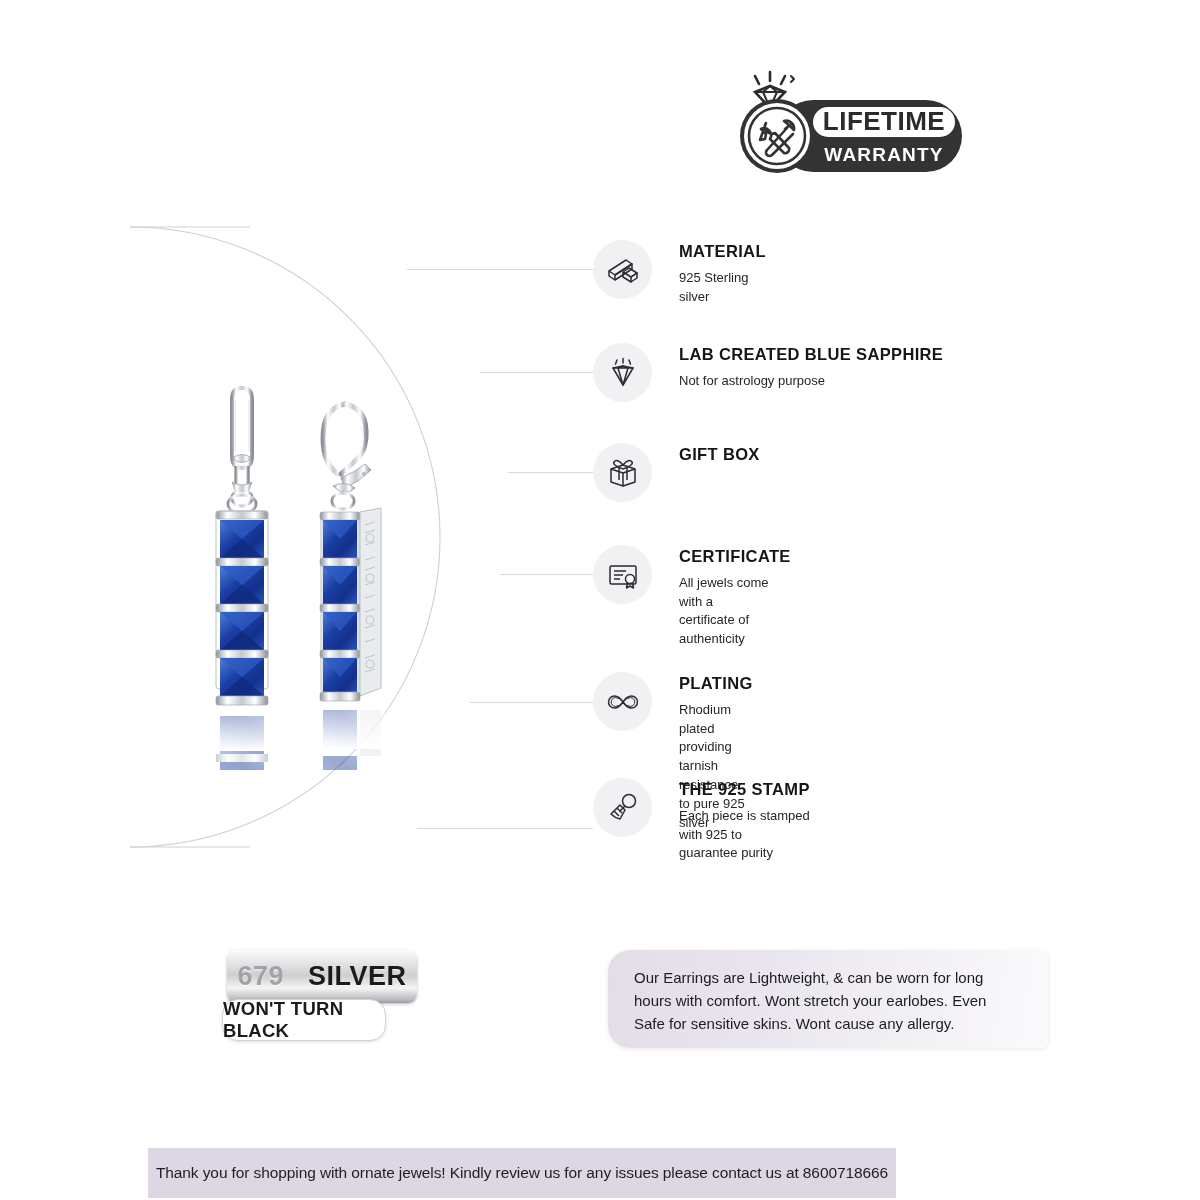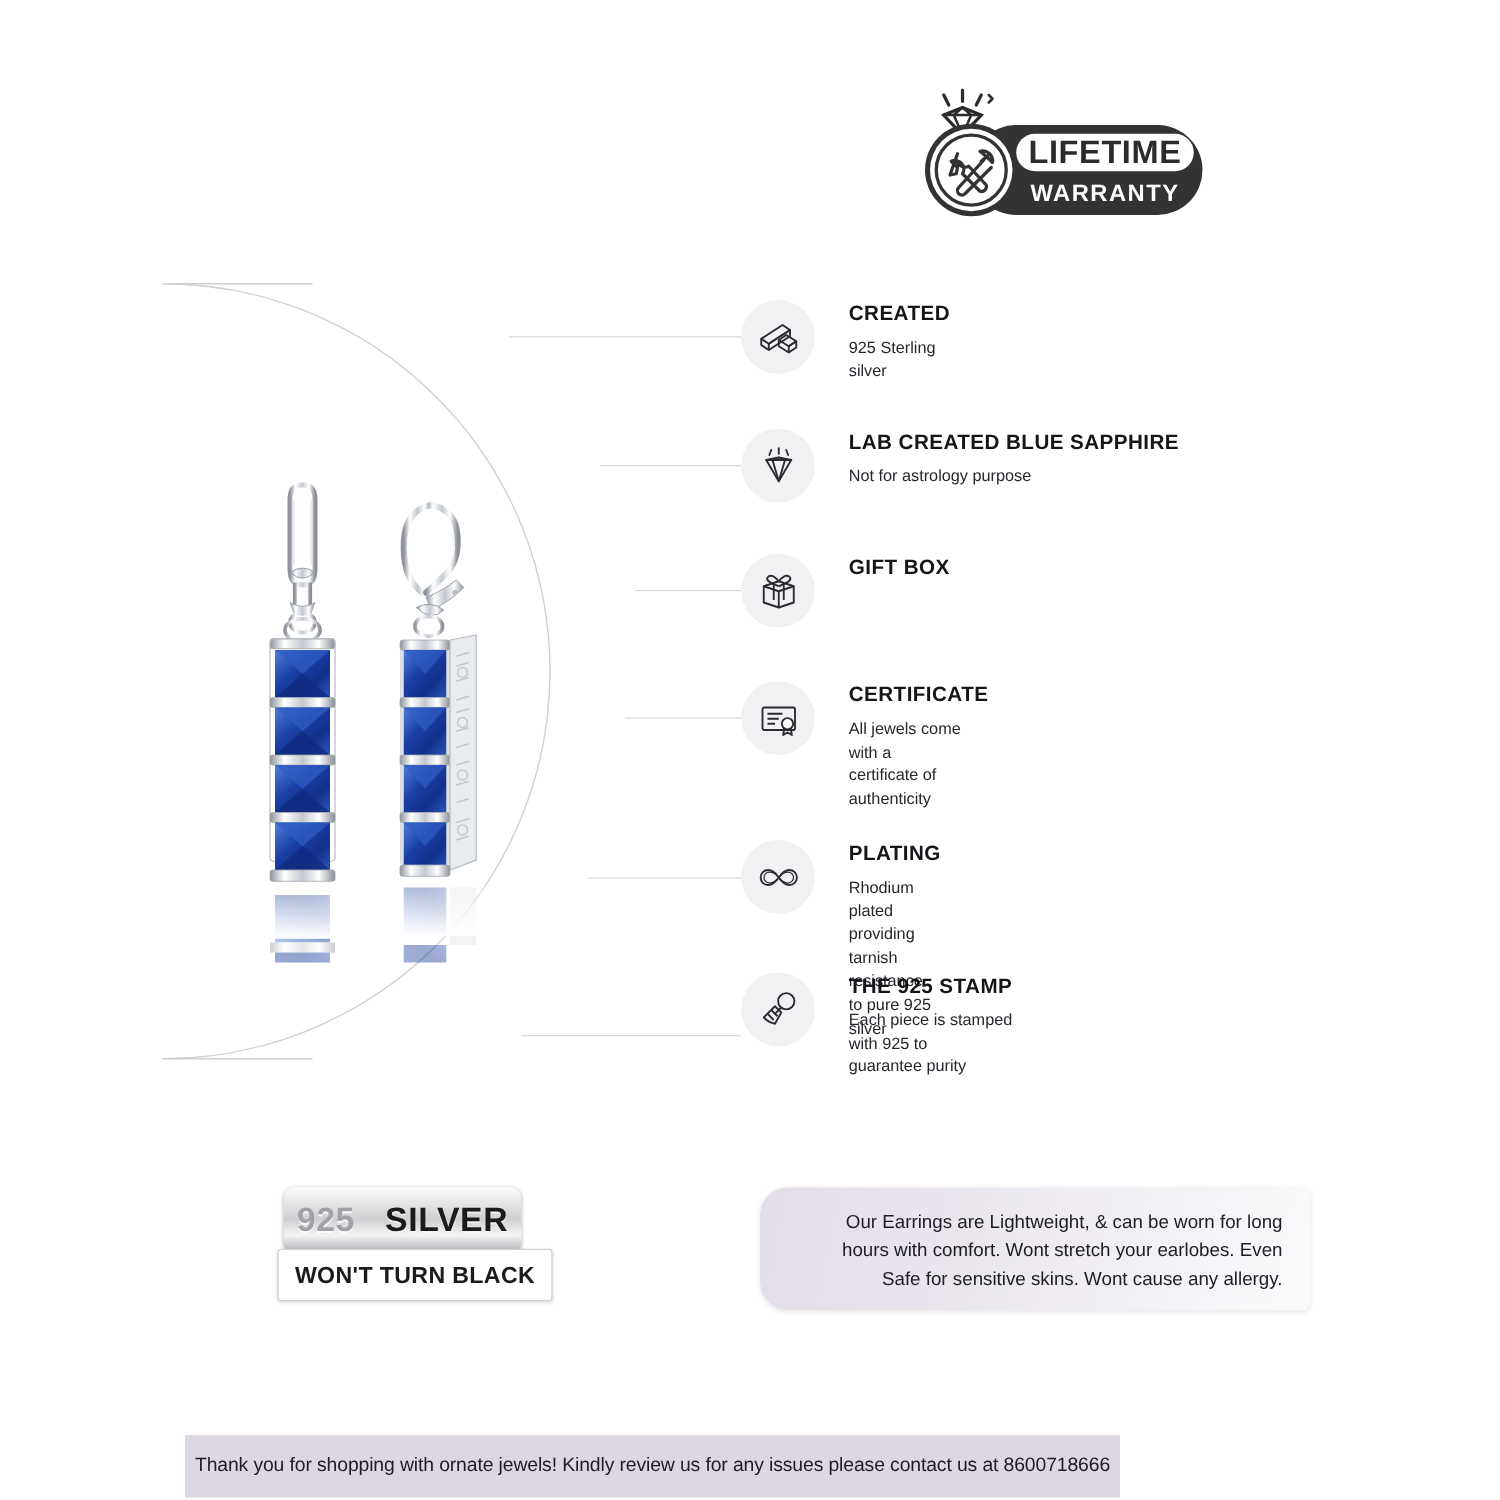--- a/index.html
+++ b/index.html
@@ -45,35 +45,34 @@
     position:absolute; left:5px; top:0; width:190px; height:53px;
     border-radius:9px;
     background:linear-gradient(180deg,#fdfdfd 0%,#eeeeef 14%,#cfcfd2 48%,#f4f4f5 72%,#b9b9bd 94%,#9a9a9f 100%);
     box-shadow:0 1px 3px rgba(0,0,0,0.28);
     display:flex; align-items:center; justify-content:center;
     font-size:27px; font-weight:bold; letter-spacing:0.5px;
   }
   #silver-925 { color:#a2a2a6; text-shadow:0 1px 0 rgba(255,255,255,0.8); }
   #silver-word { color:#1b1b1e; margin-left:24px; text-shadow:0 1px 0 rgba(255,255,255,0.55); }
   #black-plate {
-    position:absolute; left:0; top:49px; width:220px; height:42px;
-    border-radius:3px; background:#ffffff; border:1px solid #d2d2d6;
+    position:absolute; left:0; top:49px; width:164px; height:42px;
+    border-radius:16px; background:#ffffff; border:1px solid #d2d2d6;
     box-shadow:0 1px 3px rgba(0,0,0,0.13);
     display:flex; align-items:center; justify-content:center;
     font-size:18.5px; font-weight:bold; color:#1b1b1e; letter-spacing:0.3px;
   }
 
   
   #comfort-box {
     position:absolute; left:608px; top:950px; width:440px; height:98px;
     border-radius:22px 6px 6px 22px;
     background:linear-gradient(100deg,#e3dde8 0%,#e8e3ec 28%,#f1eef3 62%,#fbfafc 100%);
     box-shadow:0 1px 4px rgba(0,0,0,0.10);
     padding:17px 22px 0 26px;
-    text-align:right;
   }
   #comfort-text {
     font-size:15px; color:#1c1c22; line-height:1.52; white-space:pre-line;
   }
 
   
   #footer-bar {
     position:absolute; left:148px; top:1148px; width:748px; height:50px;
     background:#ddd7e4;
     display:flex; align-items:center; justify-content:center;
@@ -245,21 +244,21 @@
     <svg width="34" height="34" viewBox="0 0 34 34" fill="none" stroke="#2b2b30" stroke-width="1.5" stroke-linejoin="round">
       <path d="M17 19 L25 24 L31 20 L23 15 Z"></path>
       <path d="M17 19 L17 24 L25 29 L25 24"></path>
       <path d="M25 24 L31 20 L31 25 L25 29"></path>
       <path d="M3 18 L20 7 L26 11 L9 22 Z"></path>
       <path d="M3 18 L3 23 L9 27 L9 22"></path>
       <path d="M9 22 L26 11 L26 16 L9 27"></path>
     </svg>
   </div>
   <div class="f-text">
-    <div class="f-title">CREATED</div>
+    <div class="f-title">MATERIAL</div>
     <div class="f-desc">925 Sterling silver</div>
   </div>
 </div>
 
 <div class="feature" style="top:343px;">
   <div class="f-icon">
     <svg width="34" height="34" viewBox="0 0 34 34" fill="none" stroke="#2b2b30" stroke-width="1.5" stroke-linejoin="round" stroke-linecap="round">
       <path d="M11 4 L9.5 8 M17 2.5 L17 7 M23 4 L24.5 8"></path>
       <path d="M7 12 L17 10 L27 12 L17 29 Z"></path>
       <path d="M7 12 L27 12 M12 12 L17 29 L22 12 M12 12 L17 10 L22 12"></path>
@@ -328,21 +327,21 @@
   </div>
   <div class="f-text">
     <div class="f-title">THE 925 STAMP</div>
     <div class="f-desc">Each piece is stamped with 925 to
 guarantee purity</div>
   </div>
 </div>
 
 <div id="silver-badge-wrap">
   <div id="silver-plate">
-    <span id="silver-925">925</span>
+    <span id="silver-925">679</span>
     <span id="silver-word">SILVER</span>
   </div>
   <div id="black-plate">WON'T TURN BLACK</div>
 </div>
 
 <div id="comfort-box">
   <div id="comfort-text">Our Earrings are Lightweight, &amp; can be worn for long
 hours with comfort. Wont stretch your earlobes. Even
 Safe for sensitive skins. Wont cause any allergy.</div>
 </div>

